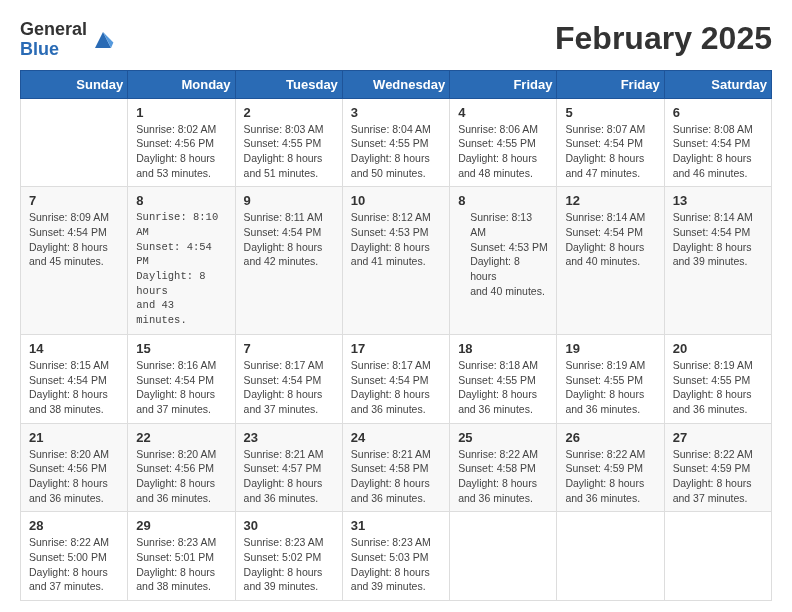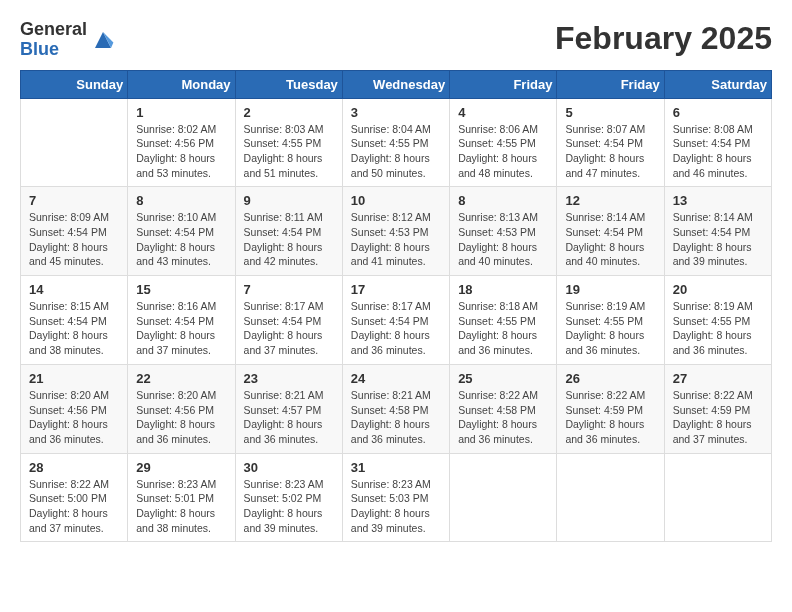--- a/index.html
+++ b/index.html
@@ -169,42 +169,42 @@
       <tr>
         <td>
           <span class="day-number">7</span>
           <div class="day-info" style="white-space: pre-line;">Sunrise: 8:09 AM
 Sunset: 4:54 PM
 Daylight: 8 hours
 and 45 minutes.</div>
         </td>
         <td>
           <span class="day-number">8</span>
-          <div class="day-info" style="white-space: pre-line;">Sunrise: 8:10 AM
+          <div class="day-info" style="white-space: pre-line; font-family: Liberation Mono, monospace;">Sunrise: 8:10 AM
 Sunset: 4:54 PM
 Daylight: 8 hours
 and 43 minutes.</div>
         </td>
         <td>
           <span class="day-number">9</span>
           <div class="day-info" style="white-space: pre-line;">Sunrise: 8:11 AM
 Sunset: 4:54 PM
 Daylight: 8 hours
 and 42 minutes.</div>
         </td>
         <td>
           <span class="day-number">10</span>
           <div class="day-info" style="white-space: pre-line;">Sunrise: 8:12 AM
 Sunset: 4:53 PM
 Daylight: 8 hours
 and 41 minutes.</div>
         </td>
         <td>
           <span class="day-number">8</span>
-          <div class="day-info" style="white-space: pre-line;">Sunrise: 8:13 AM
+          <div class="day-info" style="white-space: pre-line; margin-left: 12px;">Sunrise: 8:13 AM
 Sunset: 4:53 PM
 Daylight: 8 hours
 and 40 minutes.</div>
         </td>
         <td>
           <span class="day-number">12</span>
           <div class="day-info" style="white-space: pre-line;">Sunrise: 8:14 AM
 Sunset: 4:54 PM
 Daylight: 8 hours
 and 40 minutes.</div>

